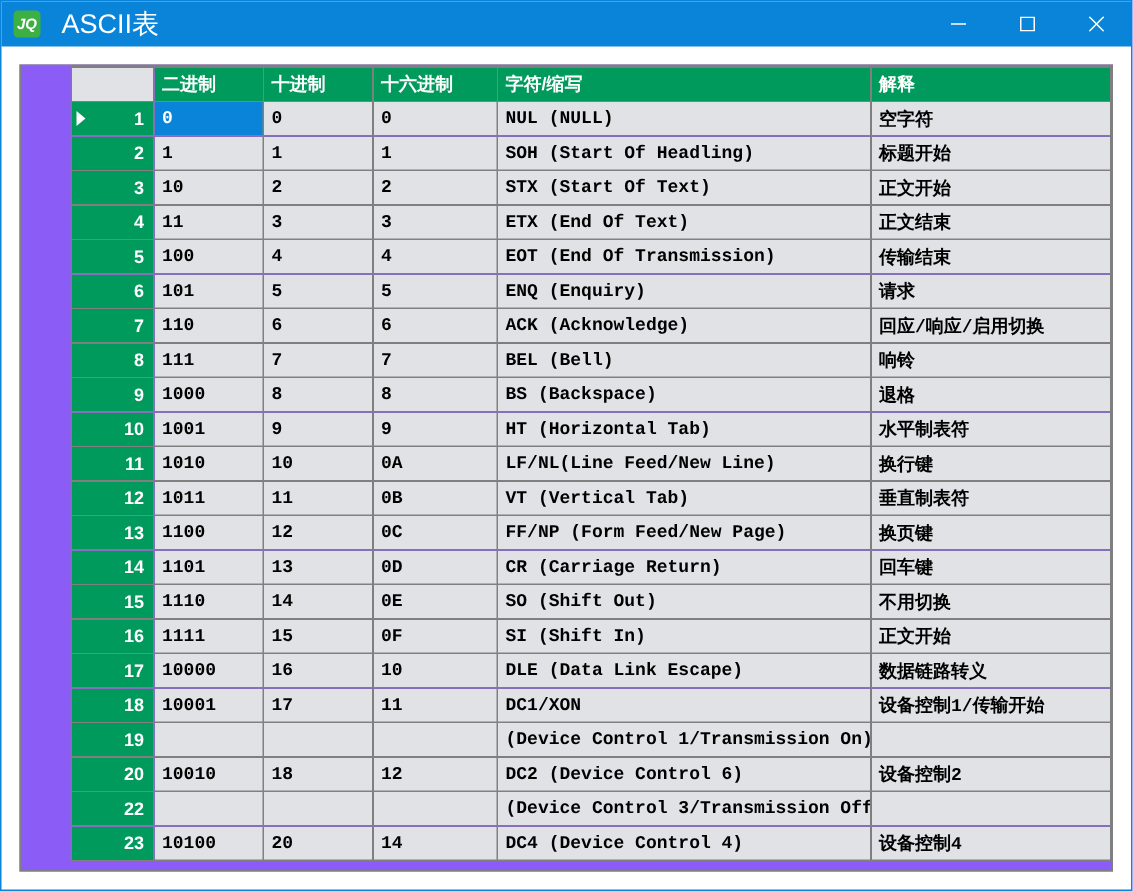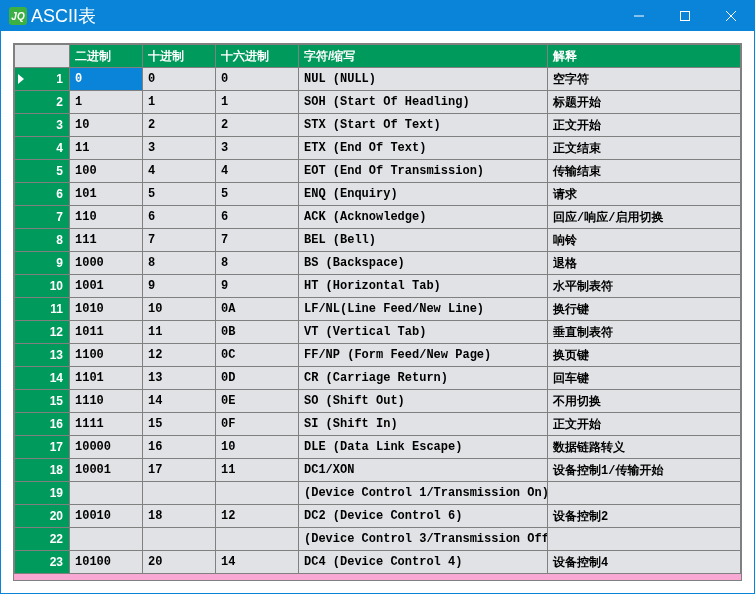--- a/index.html
+++ b/index.html
@@ -30,21 +30,21 @@
     height: 18px;
     background: #3cb043;
     border-radius: 3px;
     display: flex;
     align-items: center;
     justify-content: center;
     font-size: 10px;
     font-weight: bold;
     color: #fff;
     font-style: italic;
-    margin-right: 4px;
+    margin-right: 14px;
   }
   .titlebar .title {
     font-size: 18px;
     flex: 1;
   }
   .titlebar .win-controls {
     display: flex;
     height: 100%;
   }
   .titlebar .win-btn {
@@ -61,22 +61,23 @@
     padding: 12px;
     overflow: hidden;
     display: flex;
   }
   .grid-wrap {
     flex: 1;
     border: 1px solid #808080;
     overflow: hidden;
     display: flex;
     flex-direction: column;
-    background: #f9a8d4;
+    background: #8b5cf6;
     position: relative;
+    padding-left: 33px;
   }
   .grid-scroll {
     flex: 1;
     overflow-y: scroll;
   }
   .grid-scroll::-webkit-scrollbar { width: 17px; }
   .grid-scroll::-webkit-scrollbar-track { background: #f0f0f0; border-left:1px solid #d4d4d4;}
   .grid-scroll::-webkit-scrollbar-thumb { background: #c1c1c1; border:1px solid #a0a0a0;}
   table {
     border-collapse: collapse;

